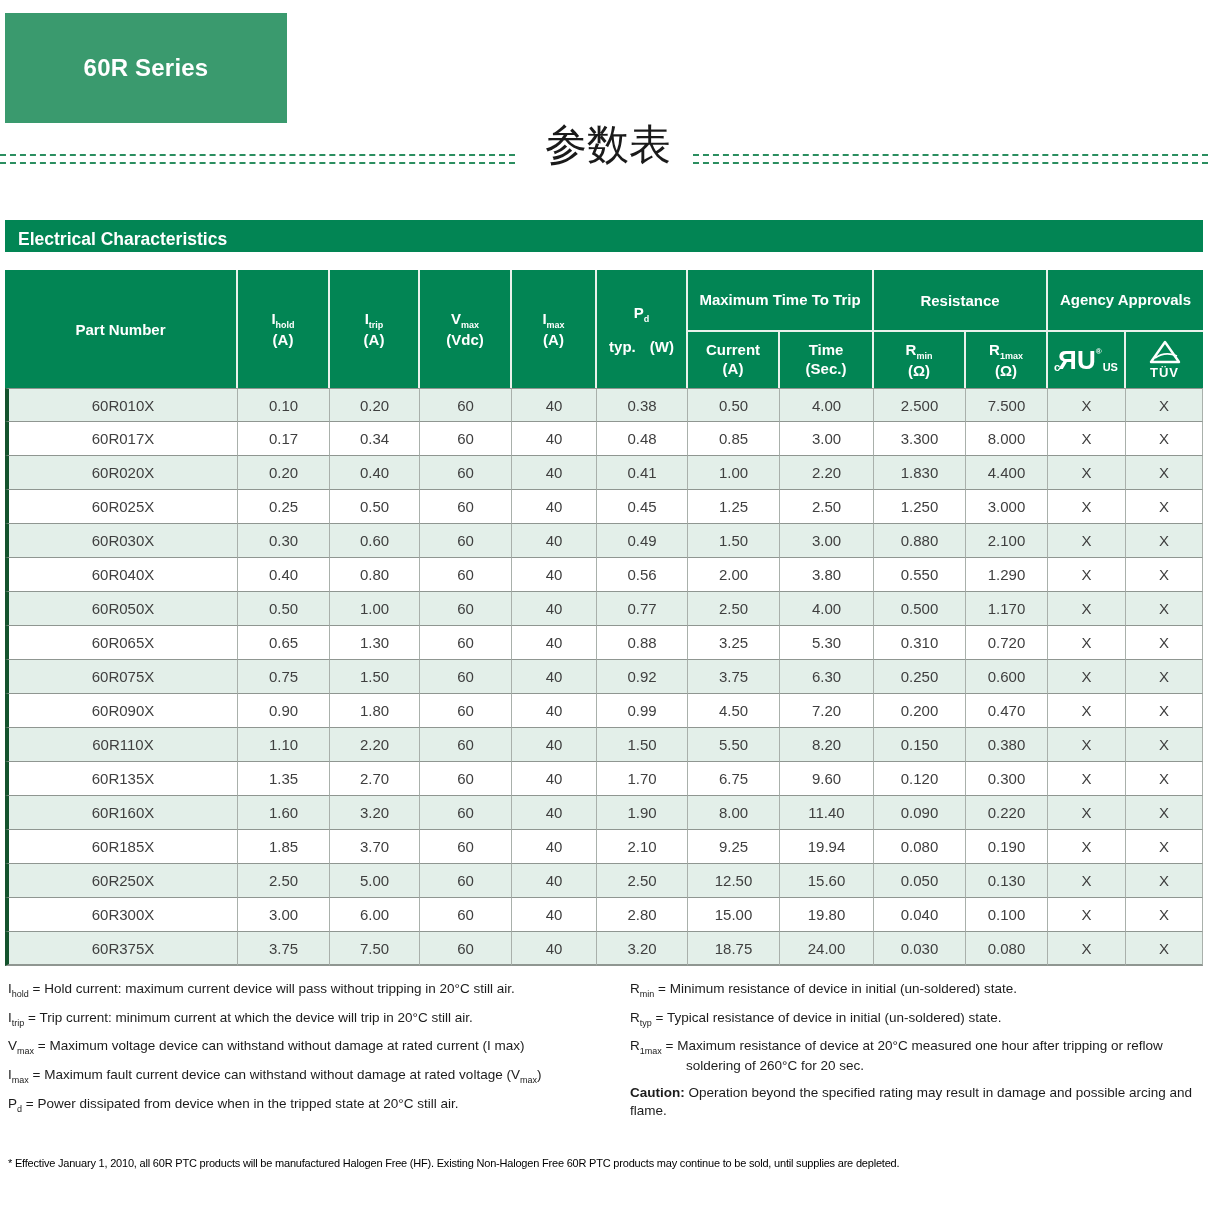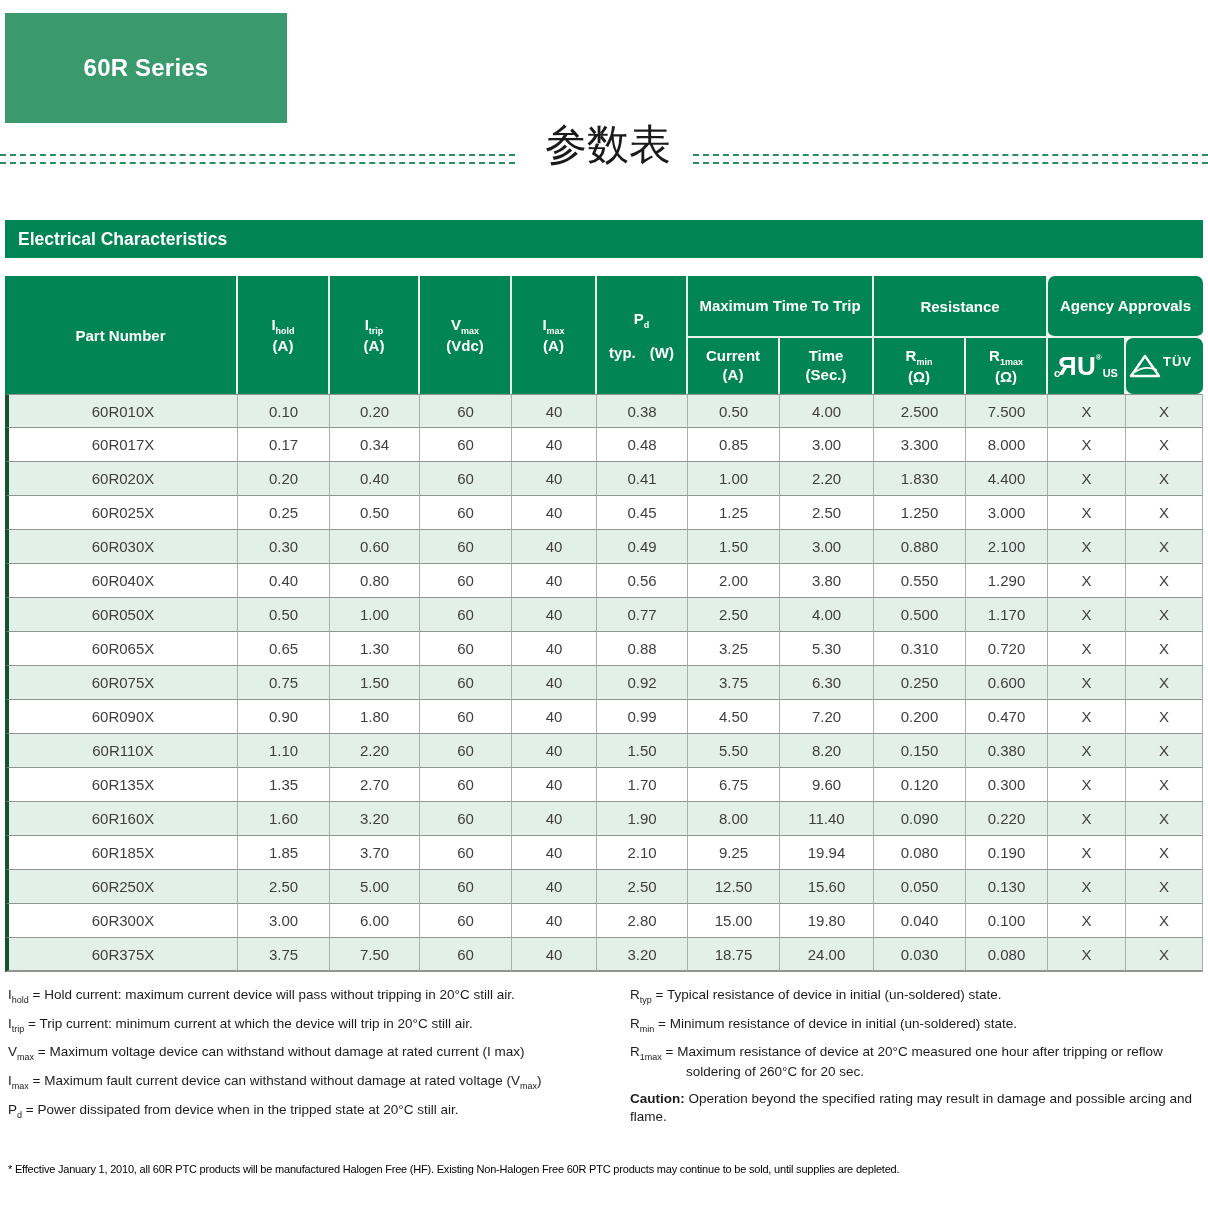--- a/index.html
+++ b/index.html
@@ -19,47 +19,47 @@
   .title-band { display:flex; align-items:flex-end; margin-top:-2px; height:46px; }
   .title-band h1 {
     margin:0 22px 0 30px; font-family:"DejaVu Serif","Liberation Serif",serif;
     font-weight:400; font-size:42px; line-height:44px; color:#1a1a1a; white-space:nowrap;
   }
   .dashes { flex:1; height:10px; margin-bottom:3px;
     border-top:2px dashed #2b8e60; border-bottom:2px dashed #2b8e60; }
 
   
   .section-bar {
-    margin:53px 0 0 5px; width:1198px; height:38px; background:#028554;
+    margin:53px 0 0 5px; width:1198px; height:32px; background:#028554;
     color:#fff; font-size:17.5px; font-weight:bold; line-height:38px; padding-left:13px;
   }
 
   
   table.spec { margin:18px 0 0 5px; width:1198px; table-layout:fixed;
     border-collapse:separate; border-spacing:0; }
   thead th {
     background:#028554; color:#fff; font-size:15px; font-weight:bold; text-align:center;
     vertical-align:middle; padding:2px; border-right:2px solid #e9f2ec; border-bottom:2px solid #e9f2ec;
   }
   thead tr.grp-row th { height:62px; }
   thead tr.sub-row th { height:56px; border-bottom:none; }
   thead th.th-span { border-bottom:none; }
-  thead th.last { border-right:none;border-radius:7px; }
+  thead th.last { border-right:none; }
   thead sub { font-size:9px; font-weight:bold; }
   .unit-line { margin-top:1px; }
   .pd-line { margin-top:14px; display:flex; justify-content:center; gap:14px; }
   .two-line { line-height:1.25; }
 
   .ul-mark { display:flex; align-items:center; justify-content:center; color:#fff; }
   .ul-c { font-size:11px; font-weight:bold; align-self:flex-end; margin-bottom:3px; }
   .ul-r, .ul-u { font-size:26px; font-weight:bold; letter-spacing:-2px; }
   .ul-r { display:inline-block; transform:scaleX(-1); }
   .ul-reg { font-size:8px; align-self:flex-start; margin:2px 1px 0 2px; }
   .ul-us { font-size:11px; font-weight:bold; align-self:flex-end; margin-bottom:3px; }
-  .tuv-mark { display:flex; flex-direction:row; align-items:flex-start; gap:1px; }
+  .tuv-mark { display:flex; flex-direction:column; align-items:center; gap:1px; }
   .tuv-text { font-size:13px; font-weight:bold; letter-spacing:1px; color:#fff; }
 
   tbody td {
     height:34px; text-align:center; font-size:15px; color:#3f3f3f; background:#fff;
     border-right:1px solid #a9b0ab; border-bottom:1px solid #8f9691; padding:0 2px;
   }
   tbody td:first-child { border-left:4px solid #14532d; }
   tbody tr:first-child td { border-top:1px solid #8f9691; }
   tbody tr:last-child td { border-bottom:2px solid #8f9691; }
   tbody tr.tint td { background:#e3efe9; }
@@ -414,20 +414,20 @@
 
 <div class="footnotes">
   <div class="fn-col-left">
       <p class="fn hang"><span>I</span><sub>hold</sub><span> = Hold current: maximum current device will pass without tripping in 20°C still air.</span></p>
       <p class="fn hang"><span>I</span><sub>trip</sub><span> = Trip current: minimum current at which the device will trip in 20°C still air.</span></p>
       <p class="fn hang"><span>V</span><sub>max</sub><span> = Maximum voltage device can withstand without damage at rated current (I max)</span></p>
       <p class="fn hang"><span>I</span><sub>max</sub><span> = Maximum fault current device can withstand without damage at rated voltage (V</span><sub>max</sub><span>)</span></p>
       <p class="fn hang"><span>P</span><sub>d</sub><span> = Power dissipated from device when in the tripped state at 20°C still air.</span></p>
     </div>
   <div class="fn-col-right">
+      <p class="fn hang"><span>R</span><sub>min</sub><span> = Minimum resistance of device in initial (un-soldered) state.</span></p>
       <p class="fn hang"><span>R</span><sub>typ</sub><span> = Typical resistance of device in initial (un-soldered) state.</span></p>
-      <p class="fn hang"><span>R</span><sub>min</sub><span> = Minimum resistance of device in initial (un-soldered) state.</span></p>
       <p class="fn hang"><span>R</span><sub>1max</sub><span> = Maximum resistance of device at 20°C measured one hour after tripping or reflow soldering of 260°C for 20 sec.</span></p>
       <p class="fn"><strong>Caution:</strong><span> Operation beyond the specified rating may result in damage and possible arcing and flame.</span></p>
     </div>
 </div>
 
 <div class="bottom-note">* Effective January 1, 2010, all 60R PTC products will be manufactured Halogen Free (HF). Existing Non-Halogen Free 60R PTC products may continue to be sold, until supplies are depleted.</div>
 
 </body></html>

